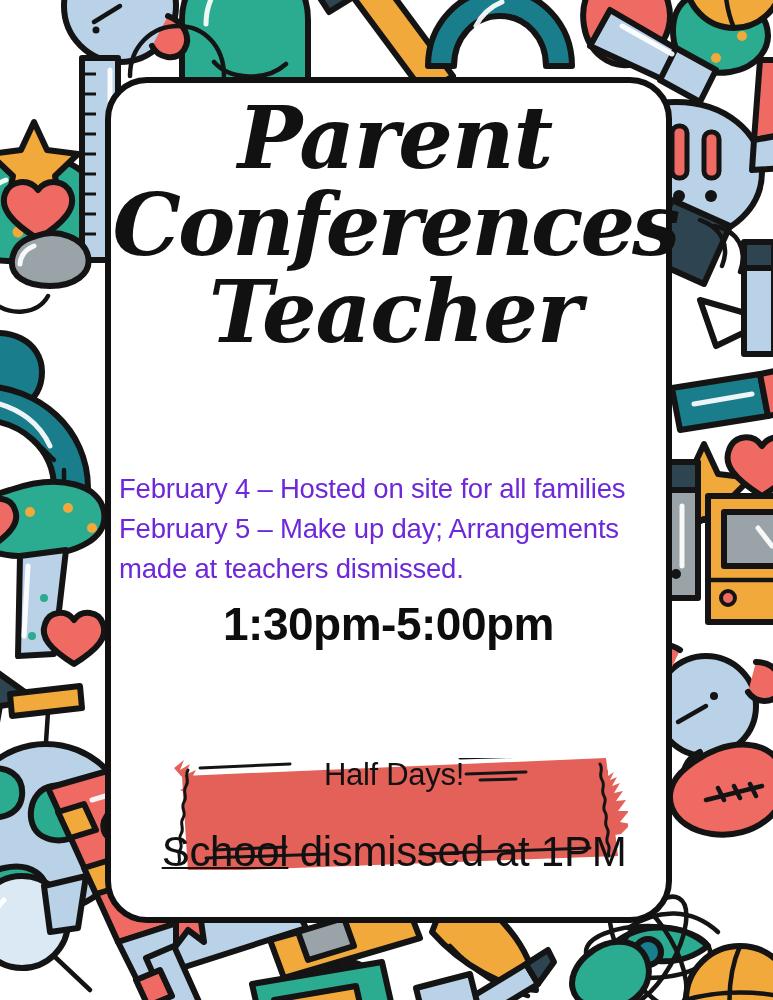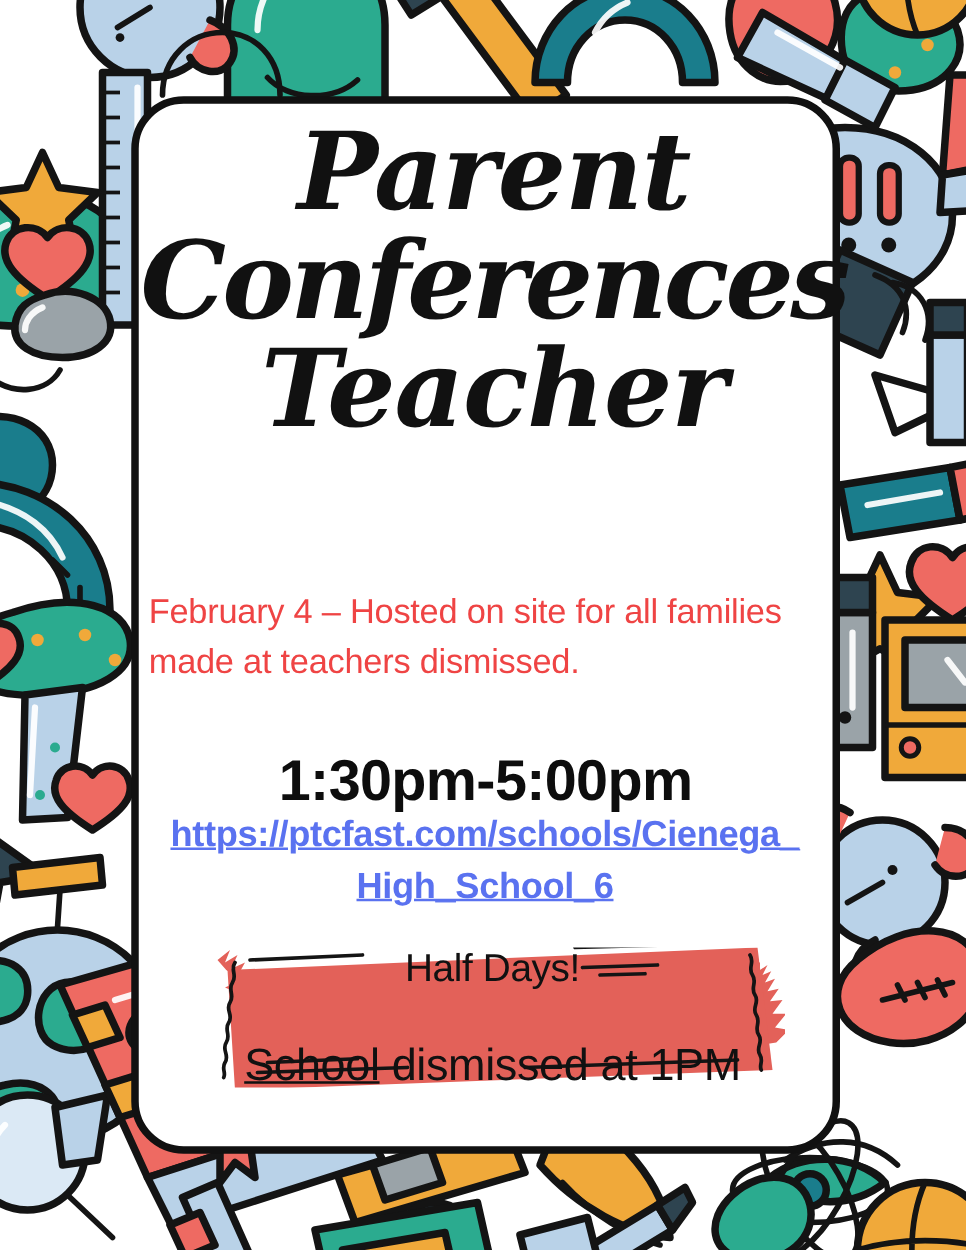--- a/index.html
+++ b/index.html
@@ -33,21 +33,21 @@
   #title-2{font-size:86px;margin-top:8px;}
   #title-3{font-size:86px;margin-top:8px;letter-spacing:-3px;}
 
   
   #body-block{
     position:absolute;left:119px;top:469px;width:542px;
     text-align:left;
   }
   .body-line{
     font-family:"Liberation Sans", sans-serif;
-    font-size:27.5px;color:#ef4444;line-height:40px;
+    font-size:27.5px;color:#6d28d9;line-height:40px;
     letter-spacing:-0.2px;white-space:nowrap;font-weight:400;
   }
 
   
   #time-line{
     position:absolute;left:105px;top:597px;width:567px;text-align:center;
     font-family:"Liberation Sans", sans-serif;
     font-size:46px;font-weight:700;color:#0d0d0d;letter-spacing:-0.5px;
   }
 
@@ -70,21 +70,21 @@
     position:absolute;left:0;top:0;width:468px;height:112px;
     display:flex;flex-direction:column;align-items:center;justify-content:space-between;
     gap:0px;
   }
   #banner-line-1{
     font-family:"Liberation Sans", sans-serif;
     font-size:31px;color:#111111;letter-spacing:-0.3px;line-height:34px;
   }
   #banner-line-2{
     font-family:"Liberation Sans", sans-serif;
-    font-size:36px;color:#111111;letter-spacing:-0.3px;line-height:36px;
+    font-size:42px;color:#111111;letter-spacing:-0.3px;line-height:36px;
     white-space:nowrap;
   }
   #banner-line-2 .ul{text-decoration:underline;text-decoration-thickness:2px;}
 </style>
 </head>
 <body>
 
 <div id="poster">
 
   <svg id="doodle-border" viewBox="0 0 773 1000" xmlns="http://www.w3.org/2000/svg">
@@ -373,26 +373,26 @@
   <div id="card"></div>
 
   <div id="title-block">
     <div class="title-line" id="title-1">Parent</div>
     <div class="title-line" id="title-3">Conferences</div>
     <div class="title-line" id="title-2">Teacher</div>
   </div>
 
   <div id="body-block">
     <div class="body-line">February 4 – Hosted on site for all families</div>
+    <div class="body-line">February 5 – Make up day; Arrangements</div>
     <div class="body-line">made at teachers dismissed.</div>
   </div>
 
   <div id="time-line">1:30pm-5:00pm</div>
 
-  <a id="url-block">https://ptcfast.com/schools/Cienega_High_School_6</a>
 
   <div id="banner">
     <svg id="banner-shape" viewBox="0 0 468 112" xmlns="http://www.w3.org/2000/svg">
       <path fill="#e36159" d="M14 10 l10 -8 l-4 10 l10 -6 l-5 11 l11 -5 l-6 11 l12 -4 l-7 12 l13 -3 l400 -16 l0 6 l6 -4 l-4 8 l7 -3 l-5 9 l8 -3 l-6 10 l9 -2 l-7 10 l10 -1 l-8 11 l11 0 l-9 11 l11 2 l-10 10 l-13 2 l-395 14 l-12 -3 l8 -9 l-13 1 l9 -10 l-14 0 l10 -10 l-15 -2 l11 -9 l-15 -4 l12 -8 l-14 -6 l13 -6 l-12 -8 z"></path>
       <path fill="#e36159" d="M22 18 l424 -18 l12 98 l-430 16 z"></path>
       <g stroke="#141414" stroke-width="3" fill="none" stroke-linecap="round">
         <path d="M28 12 c-4 6 2 10 -2 16 c-4 6 2 10 -2 16 c-4 6 3 10 -1 16 c-4 6 2 10 -2 16 c-4 6 3 10 -1 16 c-3 5 1 8 -1 12"></path>
         <path d="M440 6 c4 6 -2 10 2 16 c4 6 -2 10 2 16 c4 6 -3 10 1 16 c4 6 -2 10 2 16 c4 6 -3 10 1 16 c3 5 -1 8 1 12"></path>
         <path d="M40 10 l90 -4 M300 0 l140 -4 M46 100 l120 -4 M260 96 l170 -6"></path>
         <path d="M306 16 l60 -2 M320 22 l36 -1"></path>

